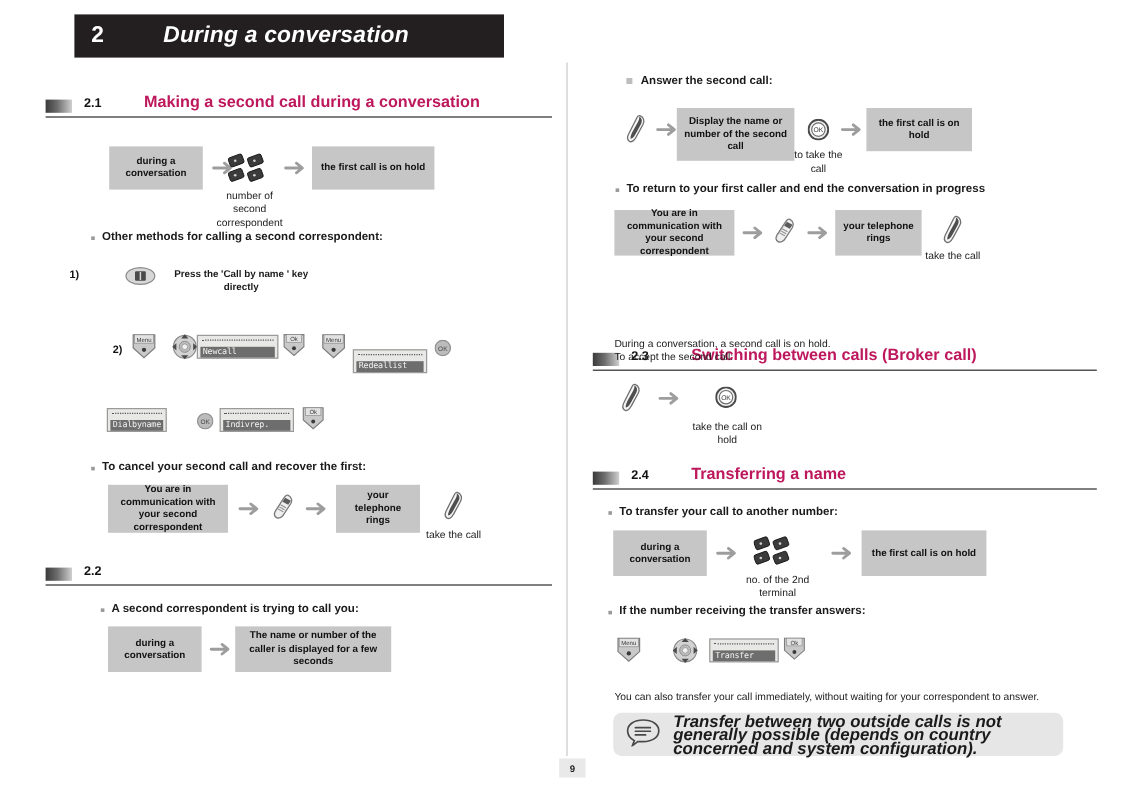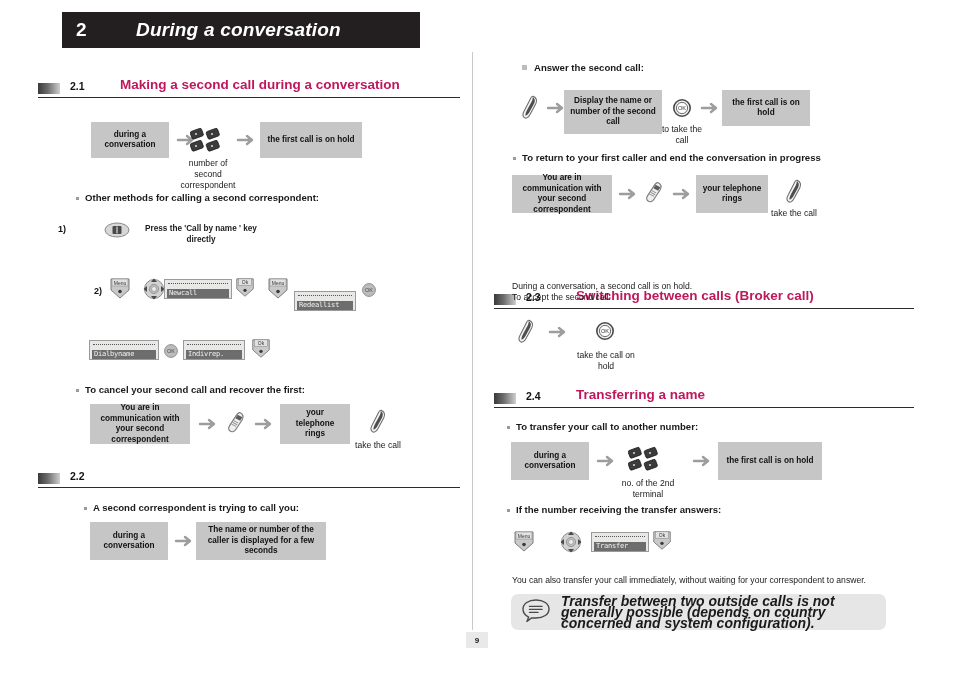--- a/index.html
+++ b/index.html
@@ -216,21 +216,21 @@
       <div class="lcd-blank"></div>
     </div>
 
     <div class="icon" style="left:324px;top:283px;">
       <svg width="14" height="14" viewBox="0 0 14 14">
         <circle cx="7" cy="7" r="6.4" fill="#bcbcbc" stroke="#8f8f8f" stroke-width="1"></circle>
         <text x="7" y="9.3" font-size="5.4" text-anchor="middle" fill="#4a4a4a" font-family="Liberation Sans, sans-serif">OK</text>
       </svg>
     </div>
 
-    <div class="lcd" style="left:51px;top:340px;width:70px;height:20px;">
+    <div class="lcd" style="left:51px;top:340px;width:50px;height:20px;">
       <div class="lcd-dots"></div>
       <div class="lcd-row">Dialbyname</div>
       <div class="lcd-blank"></div>
     </div>
     <div class="icon" style="left:126px;top:344px;">
       <svg width="14" height="14" viewBox="0 0 14 14">
         <circle cx="7" cy="7" r="6.4" fill="#bcbcbc" stroke="#8f8f8f" stroke-width="1"></circle>
         <text x="7" y="9.3" font-size="5.4" text-anchor="middle" fill="#4a4a4a" font-family="Liberation Sans, sans-serif">OK</text>
       </svg>
     </div>

